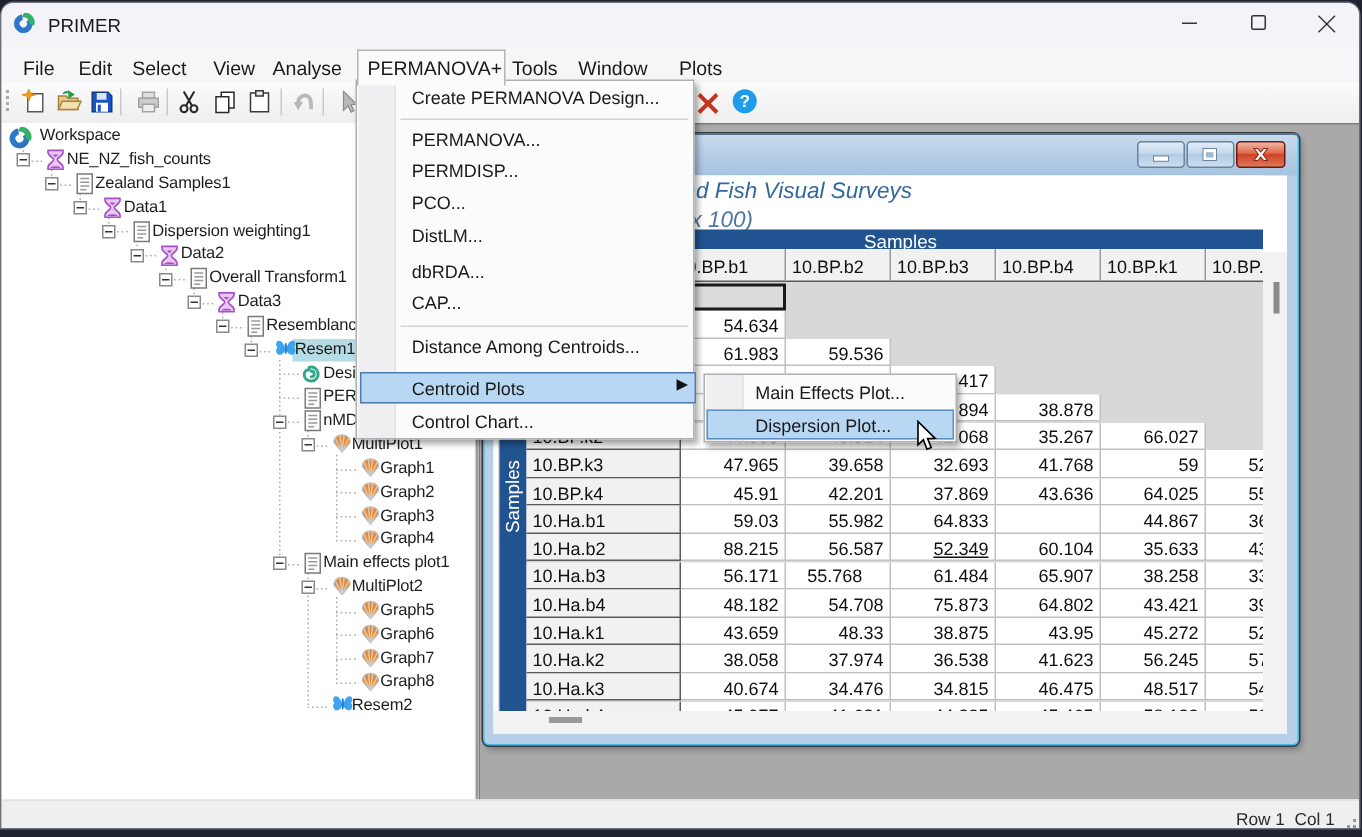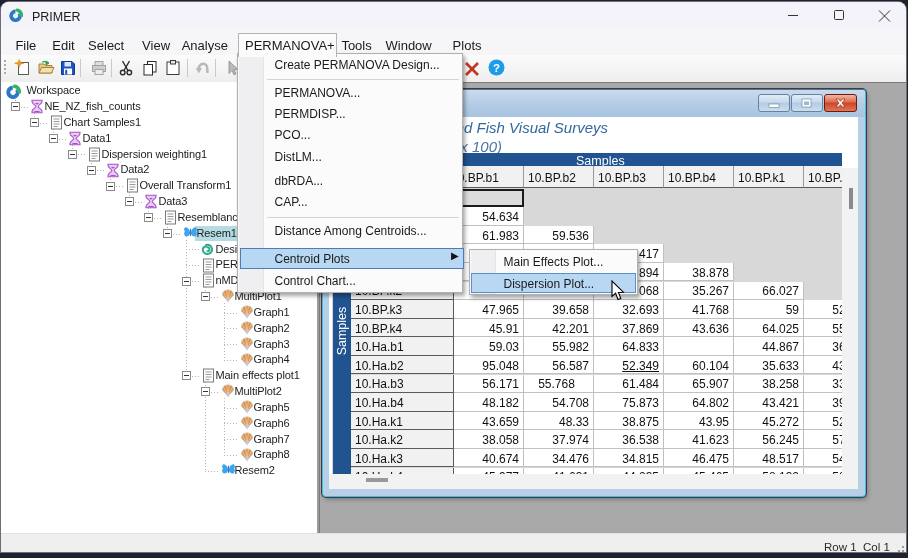--- a/index.html
+++ b/index.html
@@ -223,21 +223,21 @@
 <div class="tx" style="left:265px;top:223.1px;width:65px;text-align:right;font-size:12px;color:#111;">64.833</div>
 <div class="abs" style="left:335px;top:220.3px;width:70px;height:18.6px;background:#fff;border-bottom:1px solid #c0c0c0;border-right:1px solid #c0c0c0;box-sizing:border-box;"></div>
 <div class="tx" style="left:335px;top:239px;width:65px;text-align:right;font-size:12px;color:#111;text-decoration:underline;">69.574</div>
 <div class="abs" style="left:405px;top:220.3px;width:70px;height:18.6px;background:#fff;border-bottom:1px solid #c0c0c0;border-right:1px solid #c0c0c0;box-sizing:border-box;"></div>
 <div class="tx" style="left:405px;top:223.1px;width:65px;text-align:right;font-size:12px;color:#111;">44.867</div>
 <div class="abs" style="left:475px;top:220.3px;width:70px;height:18.6px;background:#fff;border-bottom:1px solid #c0c0c0;border-right:1px solid #c0c0c0;box-sizing:border-box;"></div>
 <div class="tx" style="left:475px;top:223.1px;width:65px;text-align:right;font-size:12px;color:#111;">36.205</div>
 <div class="abs" style="left:22px;top:238.9px;width:103px;height:18.6px;background:#f1f1f1;border-bottom:1px solid #5a5a5a;border-right:1px solid #5a5a5a;box-sizing:border-box;"></div>
 <div class="tx" style="left:26px;top:241.7px;font-size:12px;color:#111;">10.Ha.b2</div>
 <div class="abs" style="left:125px;top:238.9px;width:70px;height:18.6px;background:#fff;border-bottom:1px solid #c0c0c0;border-right:1px solid #c0c0c0;box-sizing:border-box;"></div>
-<div class="tx" style="left:125px;top:241.7px;width:65px;text-align:right;font-size:12px;color:#111;">95.048</div>
+<div class="tx" style="left:125px;top:241.7px;width:65px;text-align:right;font-size:12px;color:#111;">88.215</div>
 <div class="abs" style="left:195px;top:238.9px;width:70px;height:18.6px;background:#fff;border-bottom:1px solid #c0c0c0;border-right:1px solid #c0c0c0;box-sizing:border-box;"></div>
 <div class="tx" style="left:195px;top:241.7px;width:65px;text-align:right;font-size:12px;color:#111;">56.587</div>
 <div class="abs" style="left:265px;top:238.9px;width:70px;height:18.6px;background:#fff;border-bottom:1px solid #c0c0c0;border-right:1px solid #c0c0c0;box-sizing:border-box;"></div>
 <div class="tx" style="left:265px;top:241.7px;width:65px;text-align:right;font-size:12px;color:#111;text-decoration:underline;">52.349</div>
 <div class="abs" style="left:335px;top:238.9px;width:70px;height:18.6px;background:#fff;border-bottom:1px solid #c0c0c0;border-right:1px solid #c0c0c0;box-sizing:border-box;"></div>
 <div class="tx" style="left:335px;top:241.7px;width:65px;text-align:right;font-size:12px;color:#111;">60.104</div>
 <div class="abs" style="left:405px;top:238.9px;width:70px;height:18.6px;background:#fff;border-bottom:1px solid #c0c0c0;border-right:1px solid #c0c0c0;box-sizing:border-box;"></div>
 <div class="tx" style="left:405px;top:241.7px;width:65px;text-align:right;font-size:12px;color:#111;">35.633</div>
 <div class="abs" style="left:475px;top:238.9px;width:70px;height:18.6px;background:#fff;border-bottom:1px solid #c0c0c0;border-right:1px solid #c0c0c0;box-sizing:border-box;"></div>
 <div class="tx" style="left:475px;top:241.7px;width:65px;text-align:right;font-size:12px;color:#111;">43.871</div>
@@ -364,21 +364,21 @@
 <div class="abs" style="left:30.5px;top:40.2px;width:5px;height:1px;background:#333;"></div>
 <svg class="abs" style="left:49px;top:33.16px" width="13" height="15" viewBox="0 0 13 15">
 <rect x="1.5" y="1" width="10" height="13" fill="#fdfdfd" stroke="#7a7a7a"></rect>
 <g stroke="#9a9a9a" stroke-width="1">
           <line x1="3.5" y1="4" x2="9.5" y2="4"></line>
           <line x1="3.5" y1="6.5" x2="9.5" y2="6.5"></line>
           <line x1="3.5" y1="9" x2="9.5" y2="9"></line>
           <line x1="3.5" y1="11.5" x2="7.5" y2="11.5"></line>
         </g>
       </svg>
-<div class="tx" style="left:62.5px;top:33.9px;font-size:11px;letter-spacing:-0.1px;color:#1c1c1c;">Chart Samples1</div>
+<div class="tx" style="left:62.5px;top:33.9px;font-size:11px;letter-spacing:-0.1px;color:#1c1c1c;">Zealand Samples1</div>
 <div class="abs" style="left:52px;top:56.5px;width:15px;height:1px;background-image:linear-gradient(90deg,#b4b4b4 1px,transparent 1px);background-size:3px 1px;"></div>
 <div class="abs" style="left:47.5px;top:52.0px;width:9px;height:9px;background:#fff;border:1px solid #8a8a8a;box-sizing:border-box;"></div>
 <div class="abs" style="left:49.5px;top:56.0px;width:5px;height:1px;background:#333;"></div>
 <svg class="abs" style="left:68px;top:48.99px" width="12" height="15" viewBox="0 0 12 15">
 <path d="M1 1.2 H11 V2.5 C11 5 7.2 6 7.2 7.5 C7.2 9 11 10 11 12.5 V13.8 H1 V12.5 C1 10 4.8 9 4.8 7.5 C4.8 6 1 5 1 2.5 Z" fill="#e9c8f2" stroke="#a751c8" stroke-width="1.1"></path>
 <path d="M2.5 13 C3 11.5 9 11.5 9.5 13 Z M4 4 H8 L6 5.8 Z" fill="#a751c8"></path>
       </svg>
 <div class="tx" style="left:81.5px;top:49.7px;font-size:11px;letter-spacing:-0.1px;color:#1c1c1c;">Data1</div>
 <div class="abs" style="left:71px;top:72.3px;width:15px;height:1px;background-image:linear-gradient(90deg,#b4b4b4 1px,transparent 1px);background-size:3px 1px;"></div>
 <div class="abs" style="left:66.5px;top:67.8px;width:9px;height:9px;background:#fff;border:1px solid #8a8a8a;box-sizing:border-box;"></div>

